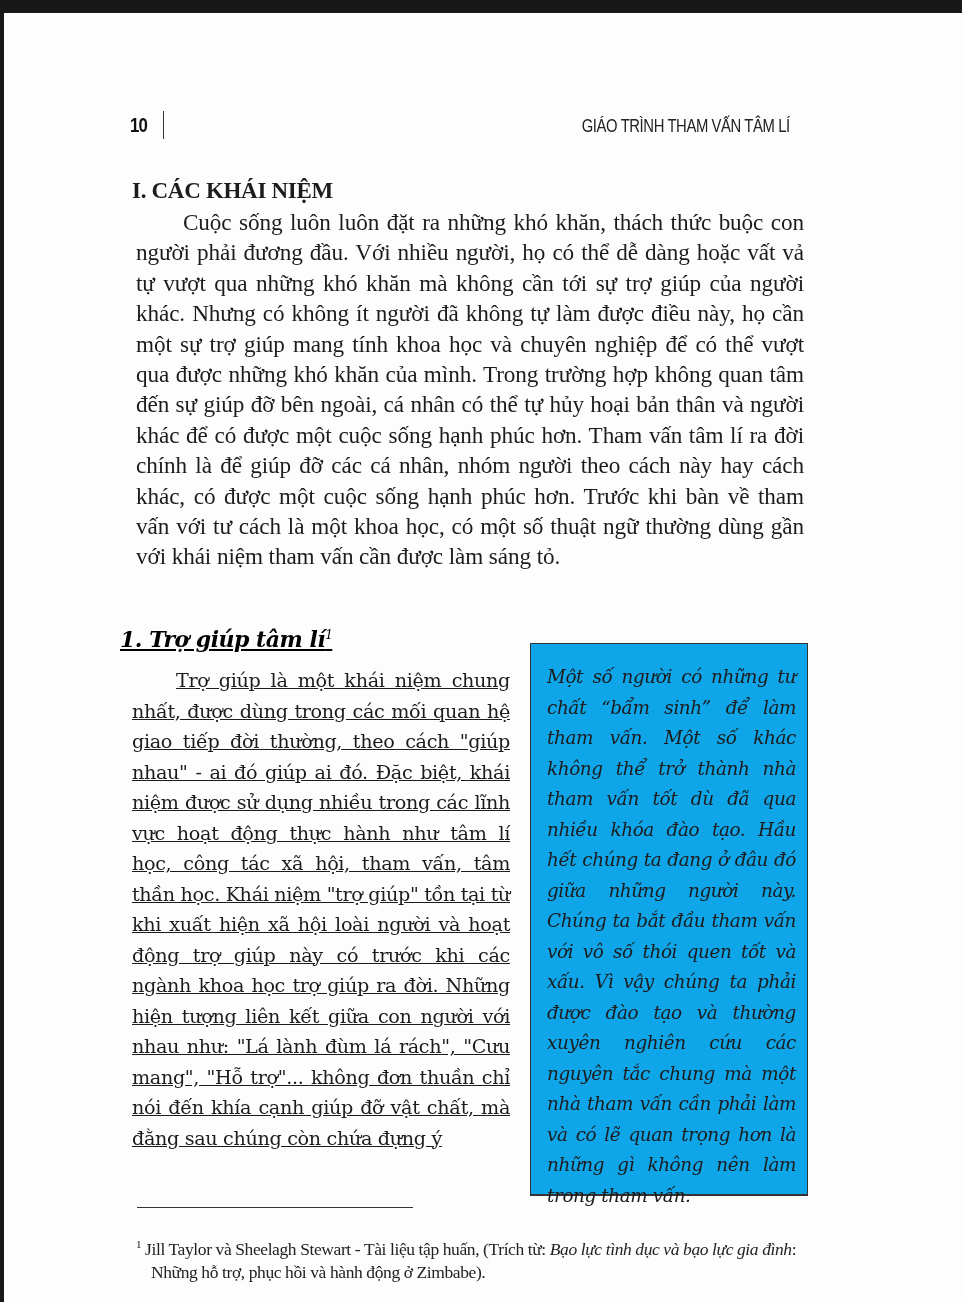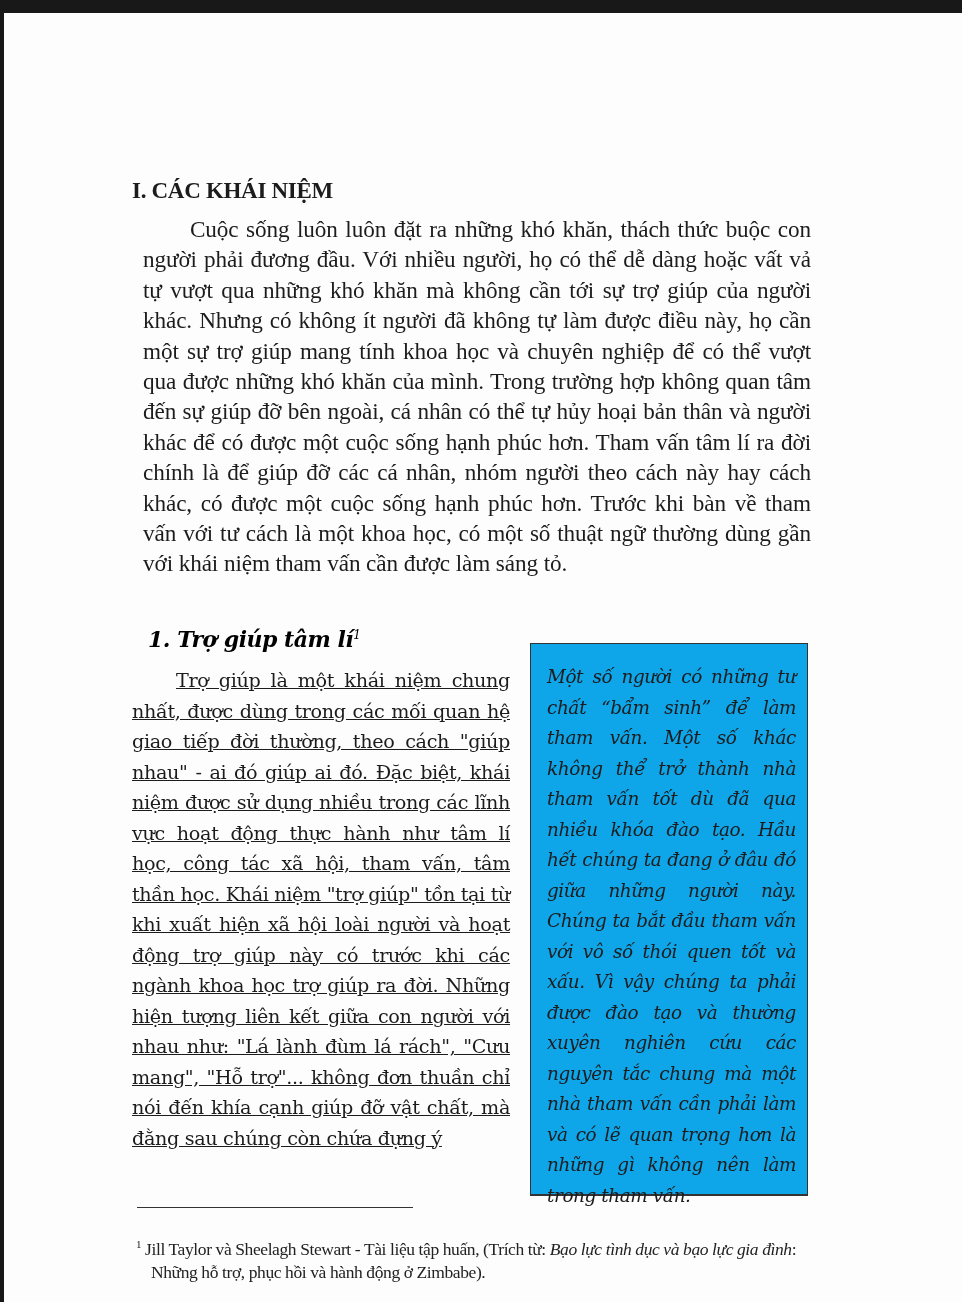--- a/index.html
+++ b/index.html
@@ -31,26 +31,26 @@
     white-space: nowrap;
   }
   .serif { font-family: "Liberation Serif", serif; color: #1c1c1c; }
   .section-heading {
     position: absolute; left: 128px; top: 157px;
     font-size: 23px; font-weight: bold; letter-spacing: -0.3px; margin-top: 8px;
   }
   .intro {
     position: absolute; left: 128px; top: 190px; width: 668px;
     font-size: 23.2px; line-height: 30.4px; text-align: justify;
-    text-indent: 47px; margin: 11px; letter-spacing: -0.1px;
+    text-indent: 47px; margin: 4px; letter-spacing: -0.1px;
   }
   .sub-heading {
-    position: absolute; left: 144px; top: 613px;
+    position: absolute; left: 116px; top: 613px;
     font-size: 22px; font-weight: bold; font-style: italic;
-    font-family: "DejaVu Serif", serif; letter-spacing: -0.5px;
+    font-family: "DejaVu Serif", serif; letter-spacing: -0.5px; text-decoration: underline;
   }
   .sub-heading sup { font-size: 12px; font-weight: normal; }
   .left-col {
     position: absolute; left: 128px; top: 653px; width: 378px;
     font-size: 23px; line-height: 30.5px; text-align: justify;
     text-indent: 44px; margin: 0;
     font-family: "DejaVu Serif", serif; font-size: 19.2px; letter-spacing: -0.35px; text-decoration: underline;
   }
   .quote-box {
     position: absolute; left: 526px; top: 630px; width: 278px; height: 553px;
@@ -85,20 +85,25 @@
   }
   .wm-a { color: rgba(240, 60, 70, 0.62); }
   .wm-b { color: rgba(40, 140, 60, 0.62); }
   .wm-c { color: rgba(60, 80, 200, 0.62); }
 </style>
 </head>
 <body>
 
 <div class="page">
 
+  <div class="running-head">
+    <span class="page-number">10</span>
+    <span class="head-rule"></span>
+    <span class="book-title">GIÁO TRÌNH THAM VẤN TÂM LÍ</span>
+  </div>
 
   <div class="section-heading serif">I. CÁC KHÁI NIỆM</div>
 
   <p class="intro serif">Cuộc sống luôn luôn đặt ra những khó khăn, thách thức buộc con người phải đương đầu. Với nhiều người, họ có thể dễ dàng hoặc vất vả tự vượt qua những khó khăn mà không cần tới sự trợ giúp của người khác. Nhưng có không ít người đã không tự làm được điều này, họ cần một sự trợ giúp mang tính khoa học và chuyên nghiệp để có thể vượt qua được những khó khăn của mình. Trong trường hợp không quan tâm đến sự giúp đỡ bên ngoài, cá nhân có thể tự hủy hoại bản thân và người khác để có được một cuộc sống hạnh phúc hơn. Tham vấn tâm lí ra đời chính là để giúp đỡ các cá nhân, nhóm người theo cách này hay cách khác, có được một cuộc sống hạnh phúc hơn. Trước khi bàn về tham vấn với tư cách là một khoa học, có một số thuật ngữ thường dùng gần với khái niệm tham vấn cần được làm sáng tỏ.</p>
 
   <div class="sub-heading">
     <span>1. Trợ giúp tâm lí</span><sup>1</sup>
   </div>
 
   <p class="left-col serif">Trợ giúp là một khái niệm chung nhất, được dùng trong các mối quan hệ giao tiếp đời thường, theo cách "giúp nhau" - ai đó giúp ai đó. Đặc biệt, khái niệm được sử dụng nhiều trong các lĩnh vực hoạt động thực hành như tâm lí học, công tác xã hội, tham vấn, tâm thần học. Khái niệm "trợ giúp" tồn tại từ khi xuất hiện xã hội loài người và hoạt động trợ giúp này có trước khi các ngành khoa học trợ giúp ra đời. Những hiện tượng liên kết giữa con người với nhau như: "Lá lành đùm lá rách", "Cưu mang", "Hỗ trợ"... không đơn thuần chỉ nói đến khía cạnh giúp đỡ vật chất, mà đằng sau chúng còn chứa đựng ý</p>

